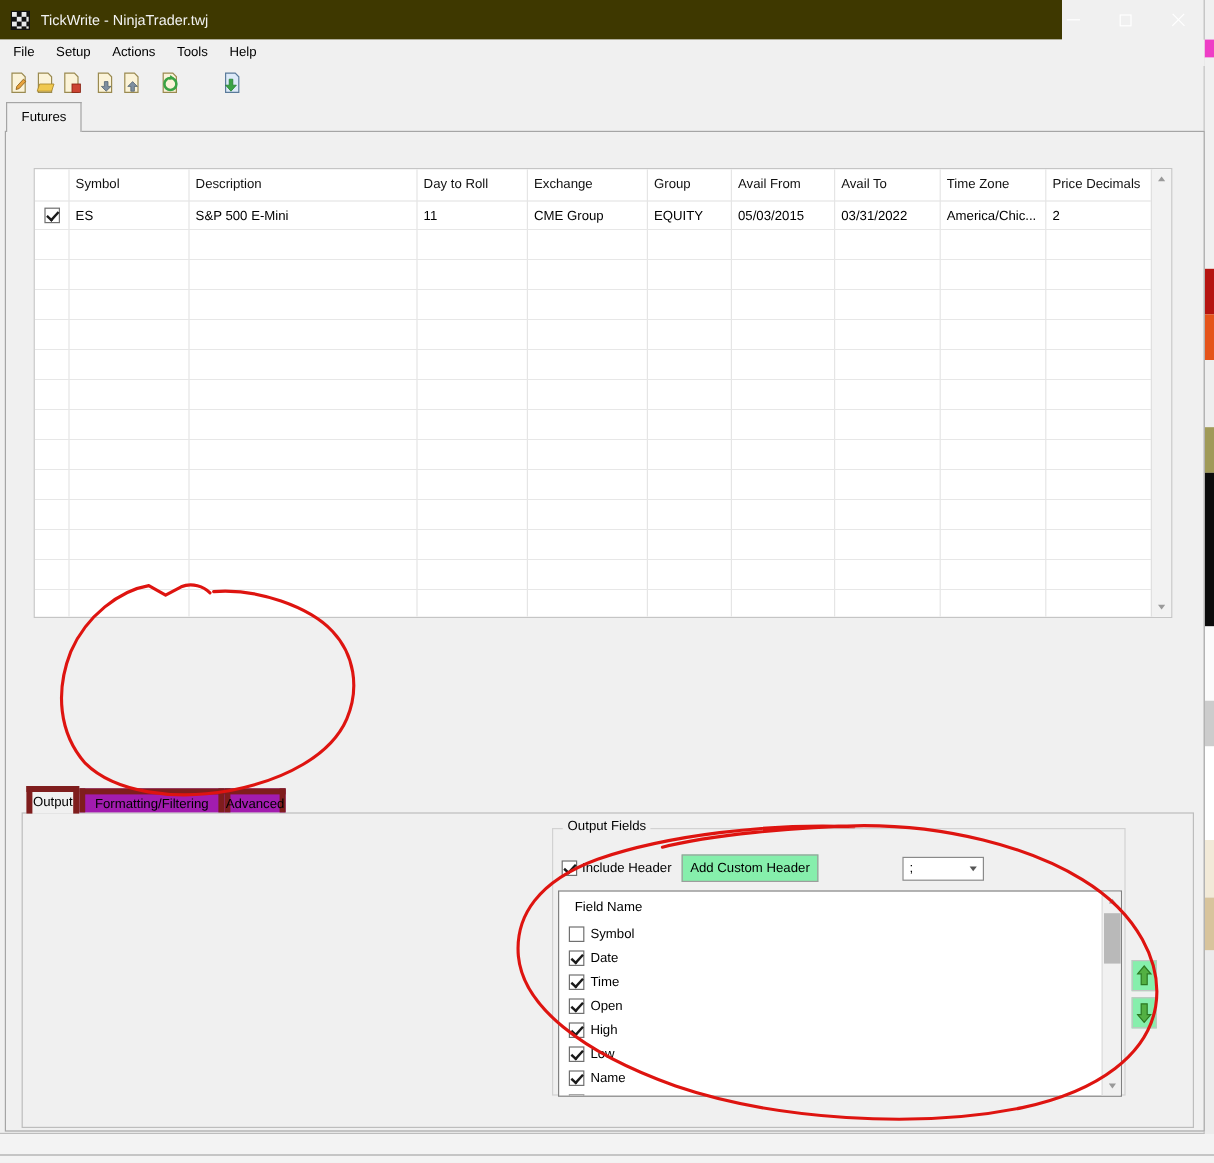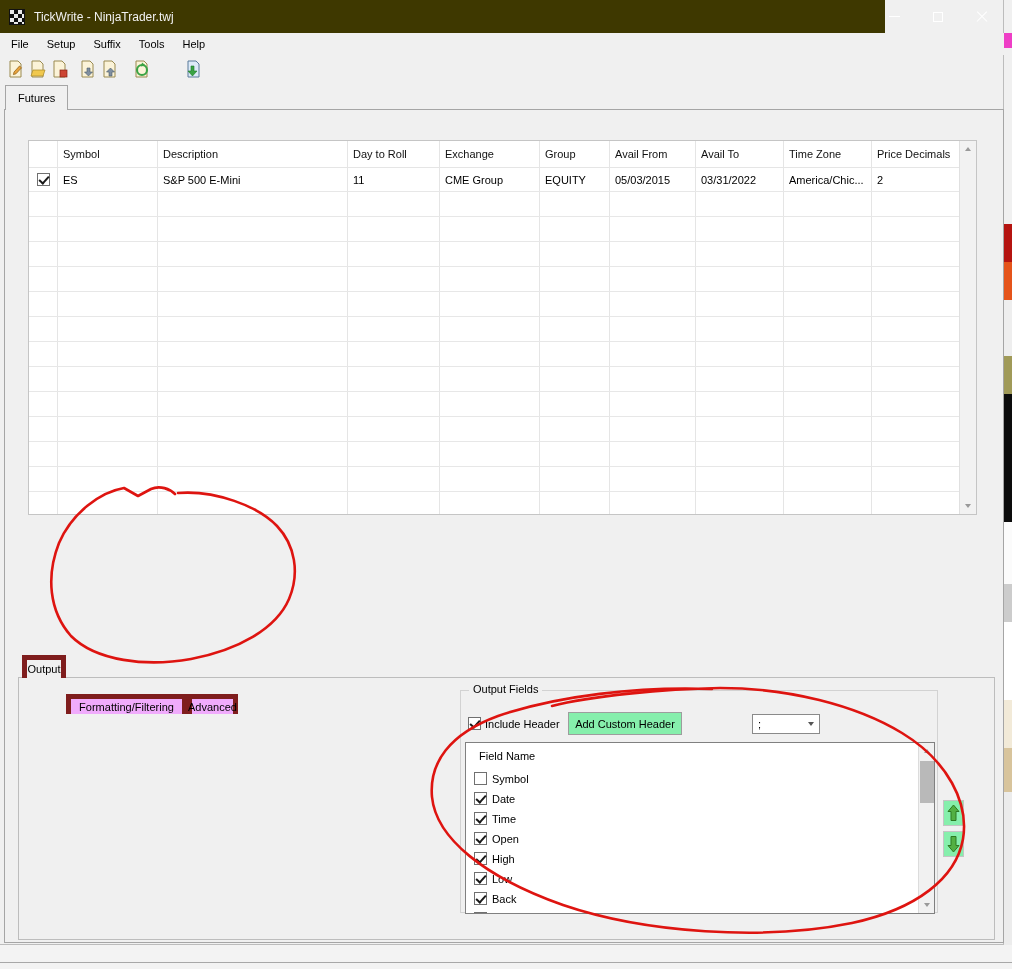--- a/index.html
+++ b/index.html
@@ -54,21 +54,21 @@
   .radio{position:absolute;width:13px;height:13px;background:#fff;border:1px solid #707070;border-radius:50%}
   .radio[data-checked="true"]::after{content:"";position:absolute;left:3px;top:3px;width:5px;height:5px;background:#111;border-radius:50%}
   .btn{position:absolute;background:#86efac;border:1px solid #9d9d9d;display:flex;align-items:center;justify-content:center}
   .spin{width:13px;height:100%;display:flex;flex-direction:column;border-left:1px solid #ccc}
   .spin>div{flex:1;display:flex;align-items:center;justify-content:center}
   .tri-up{border-left:3px solid transparent;border-right:3px solid transparent;border-bottom:3.5px solid #777}
   .tri-down{border-left:3px solid transparent;border-right:3px solid transparent;border-top:3.5px solid #777}
   
   .subtab{position:absolute;display:flex;align-items:center;justify-content:center;background:#f0f0f0;border:5px solid #7f1d1d}
   .subtab.active{top:655px;height:23px;border-bottom:none;z-index:5}
-  .subtab.inactive{top:694px;height:20px;border-bottom:none;background:#f0abfc;z-index:4}
+  .subtab.inactive{top:657px;height:20px;border-bottom:none;background:#a21caf;z-index:4}
   .subpage{position:absolute;left:18px;top:677px;width:977px;height:263px;border:1px solid #bdbdbd;background:#f0f0f0;z-index:1}
   
   .groupbox{position:absolute;left:460px;top:690px;width:478px;height:223px;border:1px solid #d2d2d2;z-index:2}
   .grouplabel{position:absolute;left:469px;top:683px;background:#f0f0f0;padding:0 4px;z-index:3}
   .listbox{position:absolute;left:465px;top:742px;width:470px;height:172px;background:#fff;border:1px solid #808080;overflow:hidden;z-index:3}
   .lrow-label{position:absolute;left:26px;white-space:nowrap}
   .lsb{position:absolute;right:0;top:0;width:16px;height:100%;background:#f1f1f1;border-left:1px solid #dcdcdc}
   .lsb-thumb{position:absolute;left:1px;top:18px;width:14px;height:42px;background:#b9b9b9}
   
   .strip-seg{position:absolute;left:1004px;width:8px}
@@ -91,21 +91,21 @@
 <div class="winbtn" style="left:916px">
     <span class="glyph-max"></span>
   </div>
 <div class="winbtn" style="left:960px">
     <span class="glyph-close"></span>
   </div>
 
 <div class="menubar">
   <span class="menu-item">File</span>
   <span class="menu-item">Setup</span>
-  <span class="menu-item">Suffix</span>
+  <span class="menu-item">Actions</span>
   <span class="menu-item">Tools</span>
   <span class="menu-item">Help</span>
 </div>
 
 <div class="tbico" style="left:6px">
   <svg width="20" height="20">
       <path d="M4 2 h8 l3 3 v13 h-11 z" fill="#fbf3d8" stroke="#9a8a50"></path>
       <path d="M8 13 l5.5 -6 2 1.8 -5.5 6 -2.6 .8 z" fill="#e8a23c" stroke="#8a5a10" stroke-width="0.7"></path>
     </svg>
 </div>
@@ -390,21 +390,21 @@
   <span class="lrow-label" style="top:50px">Date</span>
   <div class="cb" style="left:8px;top:69px" data-checked="true"></div>
   <span class="lrow-label" style="top:70px">Time</span>
   <div class="cb" style="left:8px;top:89px" data-checked="true"></div>
   <span class="lrow-label" style="top:90px">Open</span>
   <div class="cb" style="left:8px;top:109px" data-checked="true"></div>
   <span class="lrow-label" style="top:110px">High</span>
   <div class="cb" style="left:8px;top:129px" data-checked="true"></div>
   <span class="lrow-label" style="top:130px">Low</span>
   <div class="cb" style="left:8px;top:149px" data-checked="true"></div>
-  <span class="lrow-label" style="top:150px">Back</span>
+  <span class="lrow-label" style="top:150px">Name</span>
   <div class="cb" style="left:8px;top:169px" data-checked="true"></div>
   <span class="lrow-label" style="top:170px">Volume</span>
   <div class="lsb">
     <div class="sbbtn" style="top:0;width:15px">
         <span class="tri-up-s"></span>
       </div>
     <div class="lsb-thumb"></div>
     <div class="sbbtn" style="bottom:0;top:auto;width:15px">
         <span class="tri-down-s"></span>
       </div>

